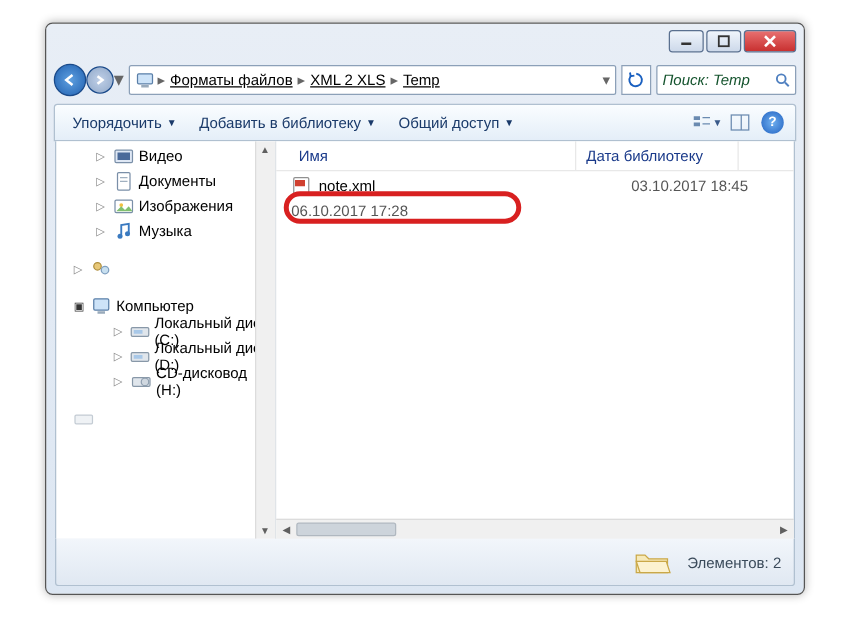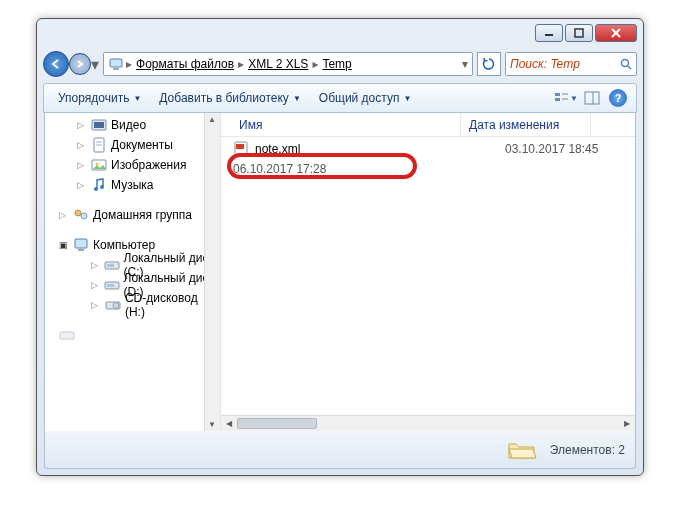--- a/index.html
+++ b/index.html
@@ -21,21 +21,21 @@
 
 .navbar { height: 34px; margin: 0 6px; display: flex; align-items: center; gap: 4px; }
 .nav-arrows { display: flex; align-items: center; }
 .nav-arrow { width: 26px; height: 26px; border-radius: 50%; background: radial-gradient(#5fa0e0, #2060b0); border: 1px solid #1a4a8a; display: flex; align-items: center; justify-content: center; color: #fff; font-size: 12px; }
 .nav-arrow.fwd { width: 22px; height: 22px; background: radial-gradient(#c0d0e8, #90a8c8); }
 .breadcrumb { flex: 1; height: 24px; background: #fff; border: 1px solid #8ca0b8; border-radius: 2px; display: flex; align-items: center; font-size: 12px; padding: 0 4px; overflow: hidden; }
 .crumb { padding: 0 2px; color: #000; white-space: nowrap; text-decoration: underline; }
 .crumb-sep { color: #666; padding: 0 2px; }
 .crumb-dd { color: #666; }
 .refresh-btn { width: 24px; height: 24px; background: #fff; border: 1px solid #8ca0b8; display: flex; align-items: center; justify-content: center; font-size: 12px; color: #1a60c0; }
-.searchbox { width: 132px; height: 24px; background: #fff; border: 1px solid #8ca0b8; border-radius: 2px; display: flex; align-items: center; padding: 0 4px; font-size: 12px; color: #c2410c; font-style: italic; }
+.searchbox { width: 112px; height: 24px; background: #fff; border: 1px solid #8ca0b8; border-radius: 2px; display: flex; align-items: center; padding: 0 4px; font-size: 12px; color: #14532d; font-style: italic; }
 .searchbox .mag { margin-left: auto; font-style: normal; color: #5080c0; }
 
 
 .toolbar { height: 30px; margin: 2px 6px 0; background: linear-gradient(#fafdff, #e4eef8); border: 1px solid #b0c0d0; border-radius: 3px 3px 0 0; display: flex; align-items: center; font-size: 12px; padding: 0 6px; gap: 2px; }
 .tool-btn { padding: 4px 8px; display: flex; align-items: center; gap: 4px; color: #1a3a6a; border-radius: 2px; }
 .tool-btn .dd { font-size: 8px; }
 .tool-spacer { flex: 1; }
 .tool-icon { width: 24px; height: 24px; display: flex; align-items: center; justify-content: center; color: #3a5a8a; }
 .help-icon { width: 18px; height: 18px; border-radius: 50%; background: radial-gradient(#6fb0f0, #2060c0); color: #fff; display: flex; align-items: center; justify-content: center; font-size: 11px; font-weight: bold; }
 
@@ -230,21 +230,20 @@
         </div>
 
         <div class="tree-item group">
           <span class="expander">▷</span>
           <span class="tree-icon">
               <svg width="16" height="14">
                 <circle cx="5" cy="5" r="3" fill="#e8c878" stroke="#b09040"></circle>
                 <circle cx="11" cy="8" r="3" fill="#c8e0f0" stroke="#80a0c0"></circle>
               </svg>
             </span>
-          <span>Домашняя группа</span>
         </div>
 
         <div class="tree-item group">
           <span class="expander" style="color:#333">▣</span>
           <span class="tree-icon">
               <svg width="16" height="14">
                 <rect x="2" y="1" width="12" height="9" rx="1" fill="#cde3f8" stroke="#5a7fa8"></rect>
                 <rect x="5" y="11" width="6" height="2" fill="#9ab"></rect>
               </svg>
             </span>
@@ -291,21 +290,21 @@
       </div>
       <div class="sidebar-scroll"></div>
     </div>
 
     <div class="filepane">
       <div class="col-headers">
         <div class="col-h name">
             <span>Имя</span>
           </div>
         <div class="col-h date">
-            <span>Дата изменения</span>
+            <span>Дата библиотеку</span>
           </div>
       </div>
       <div class="filelist">
         <div class="file-row">
           <div class="file-name-cell">
             <span class="file-icon">
                 <svg width="14" height="16">
                   <rect x="1" y="1" width="12" height="14" rx="1" fill="#fff" stroke="#909090"></rect>
                   <rect x="2" y="3" width="8" height="5" fill="#d04030"></rect>
                 </svg>

